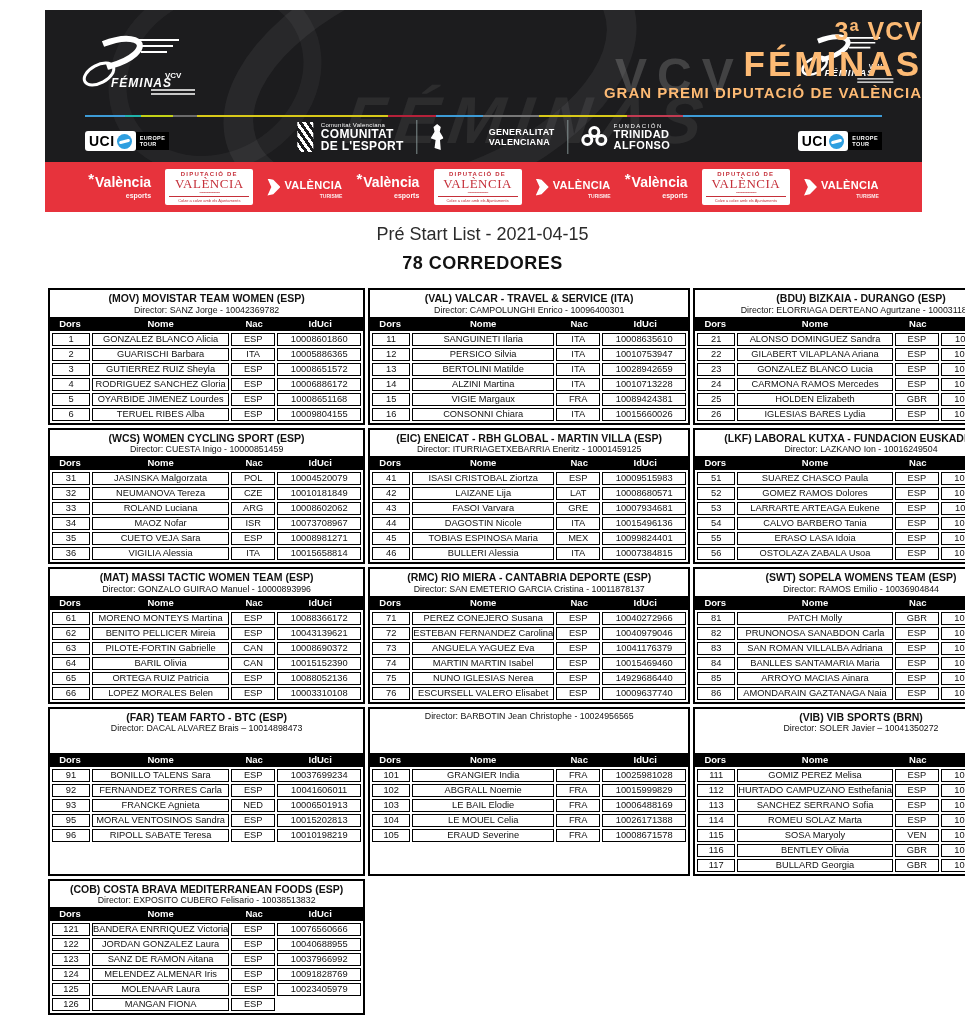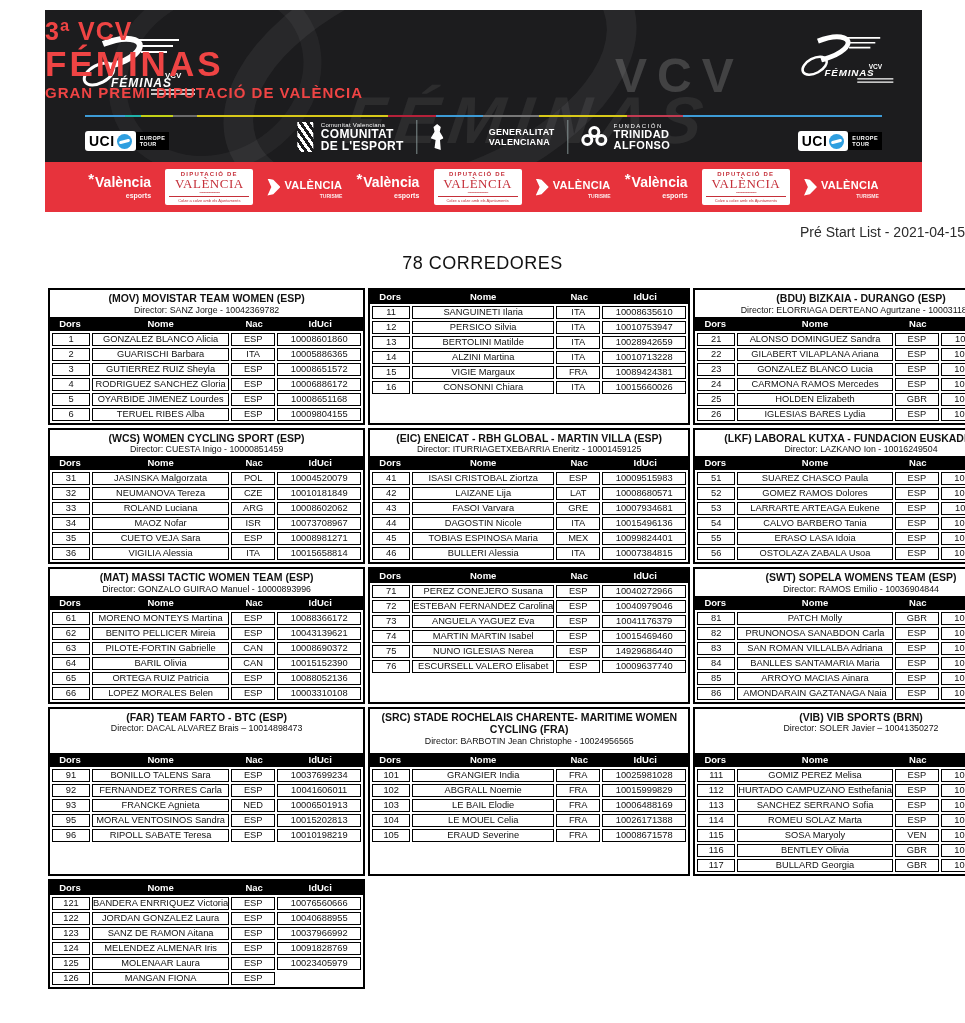--- a/index.html
+++ b/index.html
@@ -10,21 +10,21 @@
   .banner { position:absolute; left:45px; top:10px; width:877px; }
   .banner-black { position:relative; height:152px; background:#1c1c1e; overflow:hidden; }
   .swoosh1 { position:absolute; left:170px; top:-60px; width:430px; height:250px;
              border:30px solid rgba(255,255,255,0.055); border-radius:50%; transform:rotate(-20deg); }
   .swoosh2 { position:absolute; left:60px; top:-30px; width:220px; height:190px;
              border:18px solid rgba(255,255,255,0.045); border-radius:50%; transform:rotate(-30deg); }
   .ghost-vcv { position:absolute; left:570px; top:38px; font-size:48px; font-weight:bold;
                letter-spacing:10px; color:rgba(255,255,255,0.17); }
   .ghost-feminas { position:absolute; left:300px; top:72px; font-size:66px; font-weight:bold; font-style:italic;
                    letter-spacing:10px; color:rgba(255,255,255,0.07); transform:skewX(-8deg); white-space:nowrap; }
-  .titles { position:relative; text-align:left; padding-top:7px; color:#ef4444; z-index:3; }
+  .titles { position:relative; text-align:right; padding-top:7px; color:#fdba74; z-index:3; }
   .title-edition { font-size:25px; font-weight:bold; letter-spacing:1px; }
   .title-event   { font-size:35px; font-weight:bold; letter-spacing:3px; line-height:36px; }
   .title-sub     { font-size:15px; font-weight:bold; letter-spacing:1px; margin-top:2px; }
   .colorline { position:absolute; left:40px; right:40px; top:105px; height:2px; z-index:3;
      background:linear-gradient(90deg,#3d9bd6 0%,#3d9bd6 5%,#20b2aa 5%,#20b2aa 7%,#c3d117 7%,#c3d117 11%,
        #6b6b6b 11%,#6b6b6b 14%,#d8c919 14%,#d8c919 38%,#b5213a 38%,#b5213a 44%,#3d9bd6 44%,#3d9bd6 50%,
        #777777 50%,#777777 57%,#d8c919 57%,#d8c919 68%,#c23b52 68%,#c23b52 75%,#3d9bd6 75%,#3d9bd6 100%); }
 
   .vcv-logo { position:absolute; top:18px; z-index:3; }
   .vcv-logo.left { left:28px; }
@@ -68,22 +68,22 @@
   .lg-diputacio .l2 { font-family:"Liberation Serif",serif; font-size:13px; letter-spacing:0.5px; line-height:13px; }
   .lg-diputacio .wave { font-size:6px; line-height:4px; letter-spacing:-1px; color:#c5303a; }
   .lg-diputacio .l3 { font-size:4px; border-top:1px solid #c5303a; margin-top:2px; padding-top:1px; }
   .lg-turisme { display:flex; align-items:center; gap:4px; color:#fff; }
   .lg-turisme .fan { width:13px; height:17px; background:#fff;
       clip-path:polygon(0 0,45% 8%,100% 50%,45% 92%,0 100%,30% 50%); }
   .lg-turisme .main { font-size:11px; font-weight:bold; letter-spacing:0.3px; }
   .lg-turisme .sub { display:block; font-size:5px; text-align:right; font-weight:bold; opacity:0.9; }
 
   
-  .pre-start { position:absolute; left:0; right:0; top:224px; text-align:right; font-size:14px; color:#2b2b2b; }
-  .riders-heading { position:absolute; left:0; right:0; top:253px; text-align:center; font-size:18px; font-weight:normal; letter-spacing:0.5px; }
+  .pre-start { position:absolute; left:0; right:0; top:224px; text-align:center; font-size:18px; color:#2b2b2b; }
+  .riders-heading { position:absolute; left:0; right:0; top:253px; text-align:center; font-size:18px; font-weight:bold; letter-spacing:0.5px; }
 
   
   .teams-grid { position:absolute; left:48px; top:288px; width:872px;
                 display:grid; grid-template-columns:repeat(3,1fr); gap:3px; align-items:stretch; }
   .team { border:2px solid #000; background:#fff; display:flex; flex-direction:column; }
   .team-head { text-align:center; padding:2px 2px 1px;border-radius:7px; }
   .tall-head .team-head { min-height:44px; }
   .team-name { font-size:10.5px; font-weight:bold; line-height:12.5px; }
   .team-dir  { font-size:8.8px; line-height:11px; }
   .cols-row { display:flex; background:#000; color:#fff; font-weight:bold; font-size:9.5px;
@@ -294,20 +294,24 @@
           <div class="rider-row">
             <div class="cell dors">6</div>
             <div class="cell nome">TERUEL RIBES Alba</div>
             <div class="cell nac">ESP</div>
             <div class="cell id">10009804155</div>
           </div>
         </div>
         <div class="team-fill"></div>
       </div>
       <div class="team">
+        <div class="team-head">
+          <div class="team-name">(VAL) VALCAR - TRAVEL &amp; SERVICE (ITA)</div>
+          <div class="team-dir">Director: CAMPOLUNGHI Enrico - 10096400301</div>
+        </div>
         <div class="cols-row">
           <span class="c-dors">Dors</span>
           <span class="c-nome">Nome</span>
           <span class="c-nac">Nac</span>
           <span class="c-id">IdUci</span>
         </div>
         <div class="rows">
           <div class="rider-row">
             <div class="cell dors">11</div>
             <div class="cell nome">SANGUINETI Ilaria</div>
@@ -596,20 +600,24 @@
           <div class="rider-row">
             <div class="cell dors">66</div>
             <div class="cell nome">LOPEZ MORALES Belen</div>
             <div class="cell nac">ESP</div>
             <div class="cell id">10003310108</div>
           </div>
         </div>
         <div class="team-fill"></div>
       </div>
       <div class="team">
+        <div class="team-head">
+          <div class="team-name">(RMC) RIO MIERA - CANTABRIA DEPORTE (ESP)</div>
+          <div class="team-dir">Director: SAN EMETERIO GARCIA Cristina - 10011878137</div>
+        </div>
         <div class="cols-row">
           <span class="c-dors">Dors</span>
           <span class="c-nome">Nome</span>
           <span class="c-nac">Nac</span>
           <span class="c-id">IdUci</span>
         </div>
         <div class="rows">
           <div class="rider-row">
             <div class="cell dors">71</div>
             <div class="cell nome">PEREZ CONEJERO Susana</div>
@@ -740,21 +748,20 @@
             <div class="cell dors">96</div>
             <div class="cell nome">RIPOLL SABATE Teresa</div>
             <div class="cell nac">ESP</div>
             <div class="cell id">10010198219</div>
           </div>
         </div>
         <div class="team-fill"></div>
       </div>
       <div class="team tall-head">
         <div class="team-head">
-          <div class="team-name">(SRC) STADE ROCHELAIS CHARENTE- MARITIME WOMEN CYCLING (FRA)</div>
           <div class="team-dir">Director: BARBOTIN Jean Christophe - 10024956565</div>
         </div>
         <div class="cols-row">
           <span class="c-dors">Dors</span>
           <span class="c-nome">Nome</span>
           <span class="c-nac">Nac</span>
           <span class="c-id">IdUci</span>
         </div>
         <div class="rows">
           <div class="rider-row">
@@ -841,20 +848,24 @@
           <div class="rider-row">
             <div class="cell dors">117</div>
             <div class="cell nome">BULLARD Georgia</div>
             <div class="cell nac">GBR</div>
             <div class="cell id">10023702942</div>
           </div>
         </div>
         <div class="team-fill"></div>
       </div>
       <div class="team">
+        <div class="team-head">
+          <div class="team-name">(COB) COSTA BRAVA MEDITERRANEAN FOODS (ESP)</div>
+          <div class="team-dir">Director: EXPOSITO CUBERO Felisario - 10038513832</div>
+        </div>
         <div class="cols-row">
           <span class="c-dors">Dors</span>
           <span class="c-nome">Nome</span>
           <span class="c-nac">Nac</span>
           <span class="c-id">IdUci</span>
         </div>
         <div class="rows">
           <div class="rider-row">
             <div class="cell dors">121</div>
             <div class="cell nome">BANDERA ENRRIQUEZ Victoria</div>

